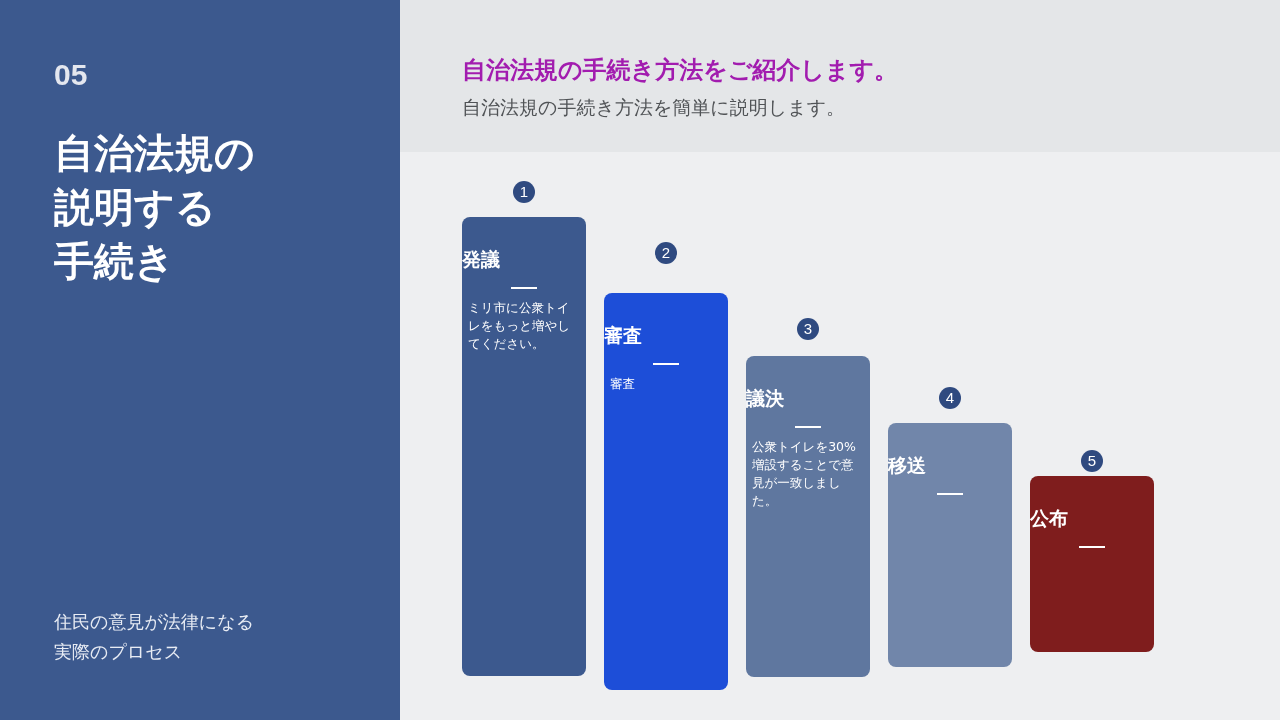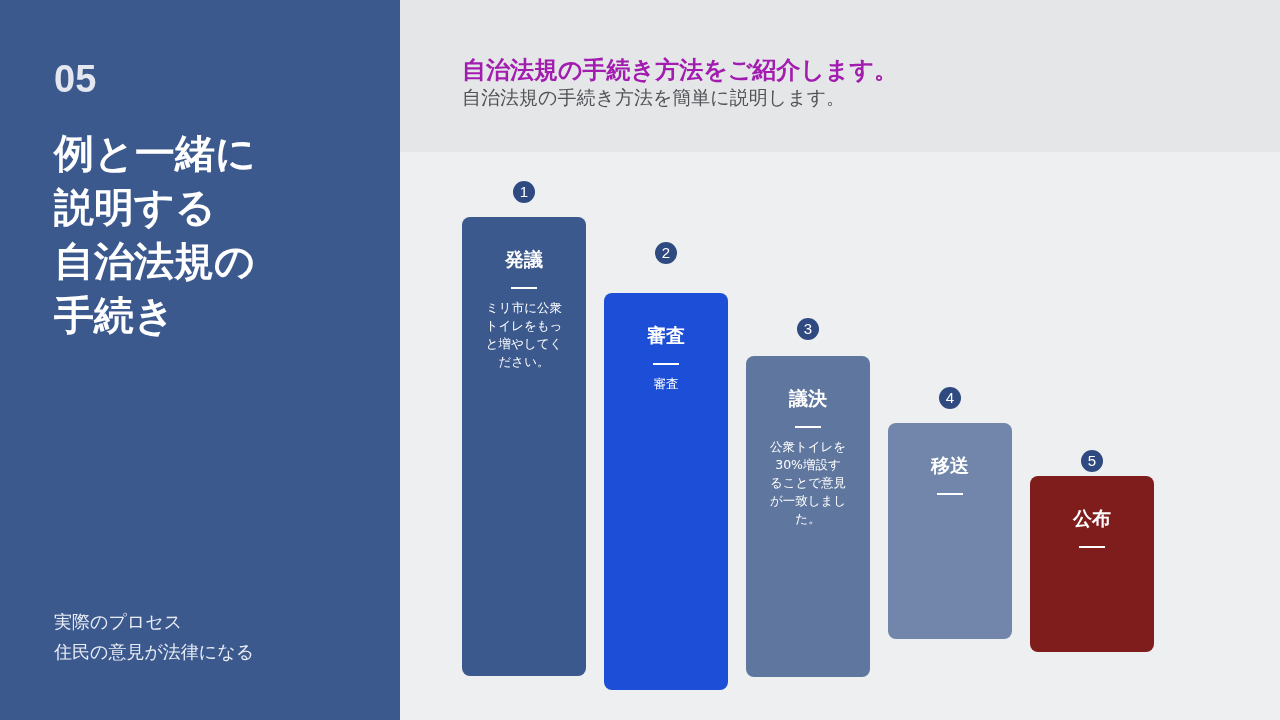--- a/index.html
+++ b/index.html
@@ -8,70 +8,69 @@
       background:#eeeff1;
       font-family:"DejaVu Sans", "Liberation Sans", sans-serif;
     }
     .left {
       position:absolute; left:0; top:0; width:400px; height:720px;
       background:#3c598e;
     }
     .sec-num {
       position:absolute; left:54px; top:58px;
       font-family:"Liberation Sans", sans-serif; font-weight:700;
-      font-size:38px; color:#e4e7ef; letter-spacing:0px;
+      font-size:30px; color:#e4e7ef; letter-spacing:0px;
     }
     .left-title {
       position:absolute; left:54px; top:126px; width:330px;
       color:#ffffff; font-weight:700; font-size:40px; line-height:54px;
     }
     .left-title div { white-space:nowrap; }
     .left-sub {
       position:absolute; left:54px; top:607px;
       color:#e8ecf4; font-size:18px; line-height:30px;
     }
     .header-band {
       position:absolute; left:400px; top:0; width:880px; height:152px;
       background:#e4e6e8;
     }
     .h-title {
       position:absolute; left:462px; top:54px;
       font-size:24px; font-weight:700; color:#a21caf; white-space:nowrap;
     }
     .h-sub {
-      position:absolute; left:462px; top:85px;
+      position:absolute; left:462px; top:95px;
       font-size:19px; color:#505356; white-space:nowrap;
     }
     .step-num {
       position:absolute; width:22px; height:22px; border-radius:50%;
       background:#2f4a80; color:#fff; font-size:15px; line-height:22px;
       text-align:center; font-family:"Liberation Sans", sans-serif;
     }
     .bar {
       position:absolute; width:124px; border-radius:8px;
-      color:#ffffff; text-align:center; box-sizing:border-box;
+      color:#ffffff; box-sizing:border-box;
     }
     .bar-title { font-size:19px; font-weight:700; margin-top:30px; }
     .bar-line { width:26px; height:2px; background:#ffffff; margin:14px auto 10px auto; }
-    .bar-desc { font-size:12.5px; line-height:18px; padding:0 23px; }
+    .bar-desc { font-size:12.5px; line-height:18px; padding:0 6px; }
   </style>
 </head>
 <body>
 
 <div class="left">
   <div class="sec-num">05</div>
   <div class="left-title">
-    <div>例と一緒に</div>
+    <div>自治法規の</div>
     <div>説明する</div>
-    <div>自治法規の</div>
     <div>手続き</div>
   </div>
   <div class="left-sub">
+    <div>住民の意見が法律になる</div>
     <div>実際のプロセス</div>
-    <div>住民の意見が法律になる</div>
   </div>
 </div>
 
 <div class="header-band"></div>
 <div class="h-title">自治法規の手続き方法をご紹介します。</div>
 <div class="h-sub">自治法規の手続き方法を簡単に説明します。</div>
 
 <div class="step-num" style="left:513px; top:181px;">1</div>
 <div class="bar" style="left:462px; top:217px; height:459px; background:#3c598e;">
   <div class="bar-title">発議</div>
@@ -87,21 +86,21 @@
 </div>
 
 <div class="step-num" style="left:797px; top:318px;">3</div>
 <div class="bar" style="left:746px; top:356px; height:321px; background:#5f779f;">
   <div class="bar-title">議決</div>
   <div class="bar-line"></div>
   <div class="bar-desc">公衆トイレを30%増設することで意見が一致しました。</div>
 </div>
 
 <div class="step-num" style="left:939px; top:387px;">4</div>
-<div class="bar" style="left:888px; top:423px; height:216px; background:#7186aa;">
+<div class="bar" style="left:888px; top:423px; height:244px; background:#7186aa;">
   <div class="bar-title">移送</div>
   <div class="bar-line"></div>
 </div>
 
 <div class="step-num" style="left:1081px; top:450px;">5</div>
 <div class="bar" style="left:1030px; top:476px; height:176px; background:#7f1d1d;">
   <div class="bar-title">公布</div>
   <div class="bar-line"></div>
 </div>
 

